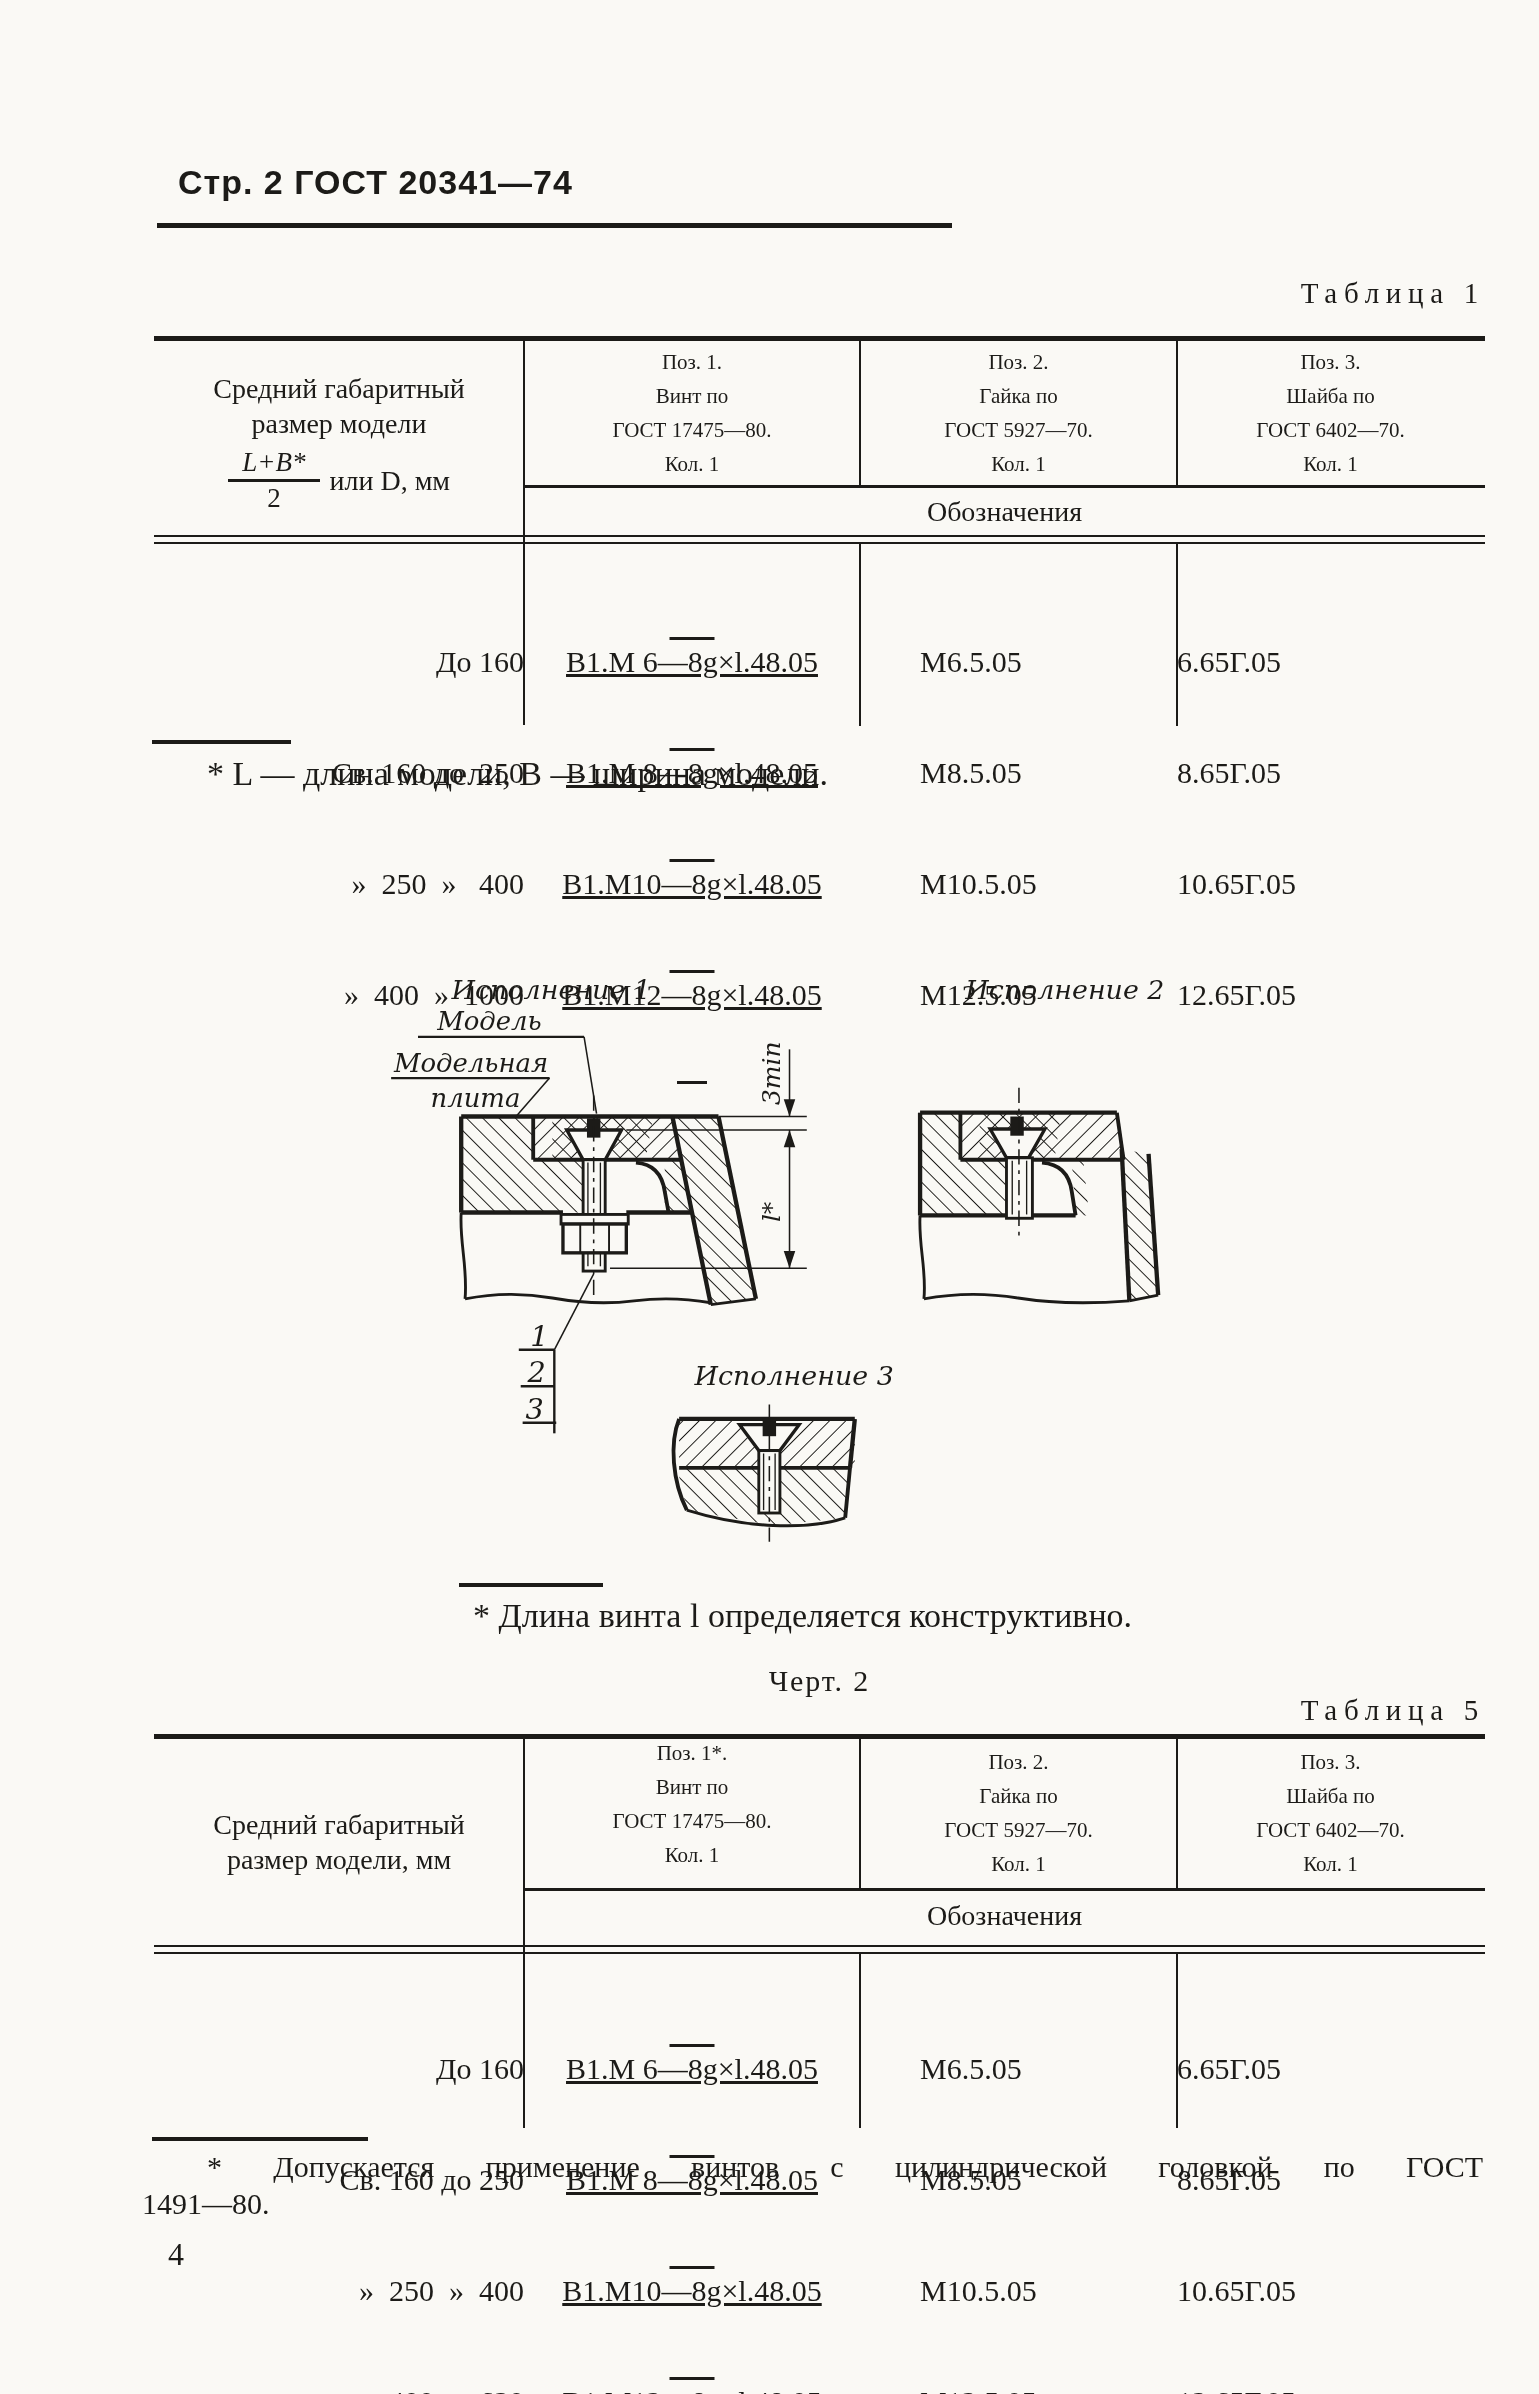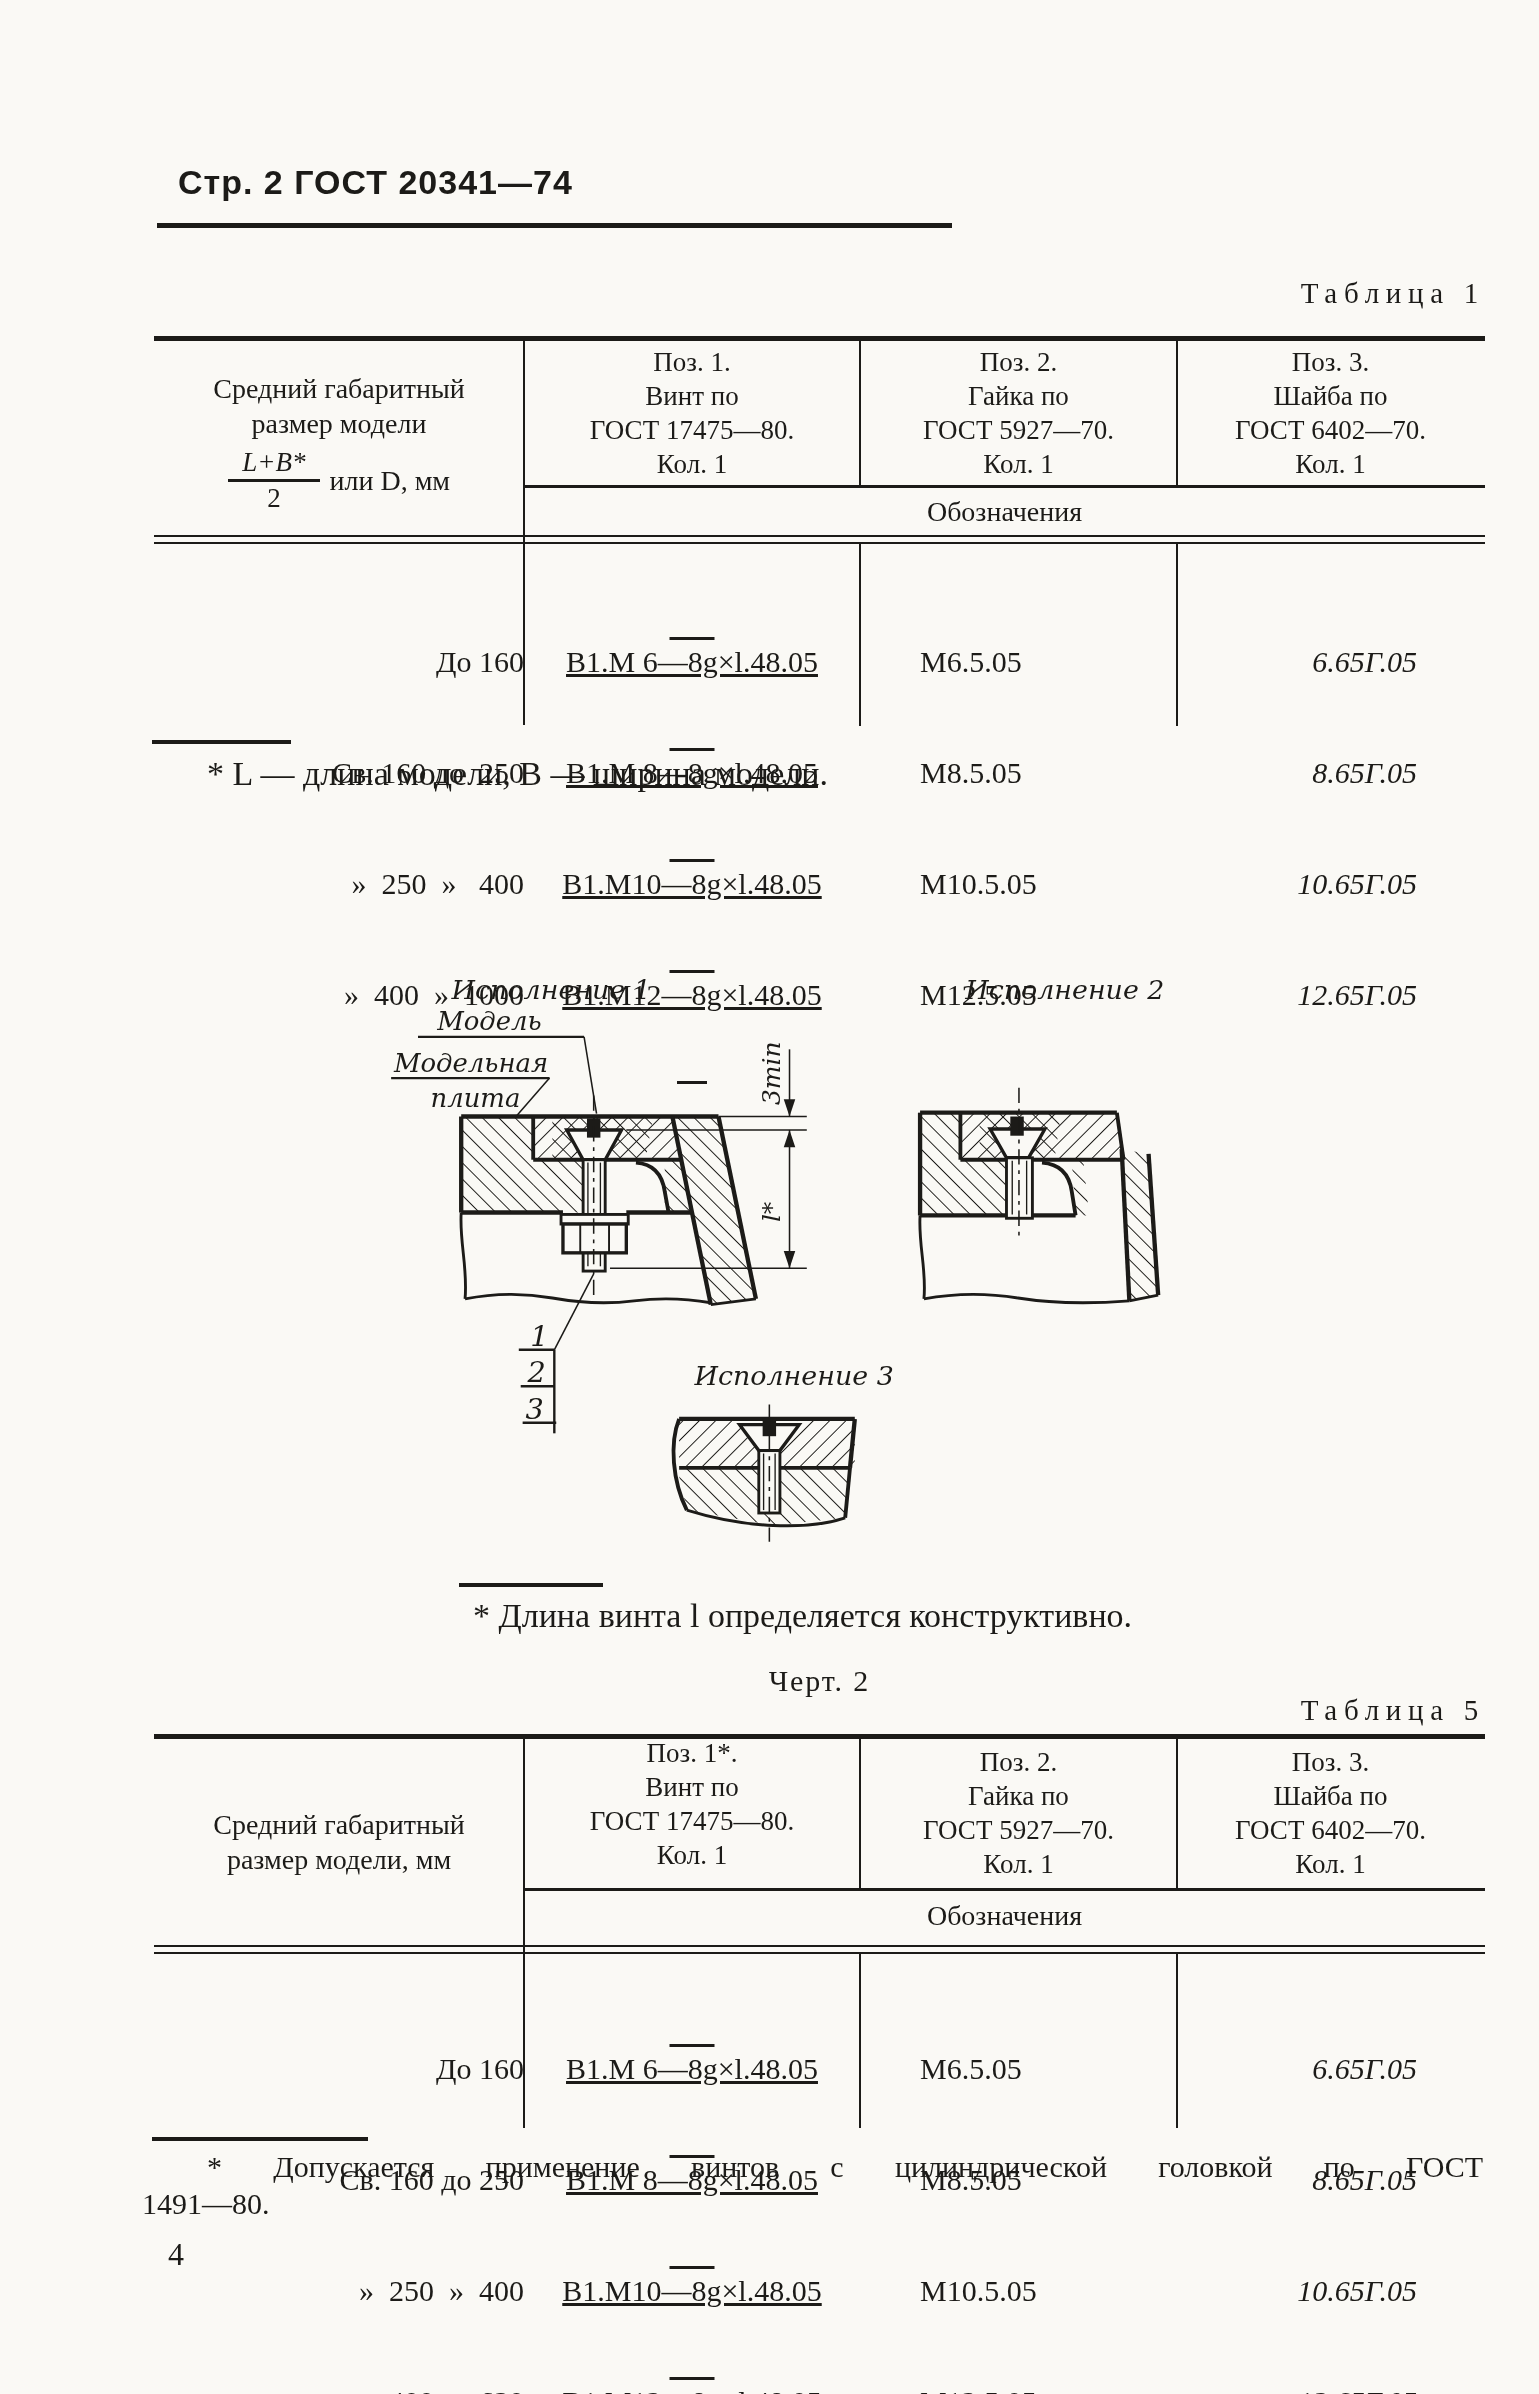--- a/index.html
+++ b/index.html
@@ -11,35 +11,35 @@
   .ink{background:#1c1b18;}
   
   .hdr{left:178px;top:163px;font-family:"Liberation Sans",sans-serif;font-weight:bold;font-size:34px;letter-spacing:1px;}
   .hdr-rule{left:157px;top:223px;width:795px;height:4.8px;}
   
   .tab-title{width:1331px;left:154px;text-align:right;font-size:29px;letter-spacing:6.7px;}
   
   .gt{left:154px;width:1331px;}
   .gt .toprule{left:0;top:0;width:1331px;height:4.8px;}
   .gt .vline{width:1.9px;}
-  .gt .hcell{display:flex;flex-direction:column;justify-content:center;align-items:center;text-align:center;font-size:27px;line-height:34px;}
+  .gt .hcell{display:flex;flex-direction:column;justify-content:center;align-items:center;text-align:center;font-size:21px;line-height:34px;}
   .gt .c1head{font-size:28px;line-height:35px;}
   .frac-row{display:flex;align-items:center;justify-content:flex-end;margin-top:7.7px;gap:9.6px;font-size:28px;}
   .frac{display:inline-flex;flex-direction:column;align-items:center;}
   .frac .num{font-style:italic;font-size:27px;line-height:29px;}
   .frac .bar{width:92px;height:2.9px;background:#1c1b18;margin:1.9px 0;}
   .frac .den{font-size:27px;line-height:29px;}
   .obz-rule{height:2.9px;}
   .obz{display:flex;align-items:center;justify-content:center;font-size:28px;}
   .dbl{border-top:2.9px solid #1c1b18;border-bottom:2.9px solid #1c1b18;height:4.8px;}
   .bodycol{font-size:30px;line-height:37px;white-space:pre;}
   .bc-left{padding-left:19px;text-align:right;}
   .bc-center{text-align:center;text-decoration:underline;}
   .bc-l2{padding-left:60px;text-align:left;}
-  .bc-right{padding-right:67px;text-align:right;font-style:italic;}
+  .bc-right{padding-right:67px;text-align:left;}
   
   .fnote-rule{height:3.8px;}
   .fnote{font-size:34px;text-align:right;}
   .para{left:154px;top:819px;width:1329px;font-size:33px;line-height:45px;}
   .para .jl{text-align:justify;text-align-last:justify;}
   .para .ind{text-indent:53px;}
   .caption{left:154px;top:1664px;width:1331px;text-align:center;font-size:30px;letter-spacing:1.9px;}
   .pageno{left:168px;top:2236px;font-size:32px;}
   .fn2-l1{left:154px;top:2150px;width:1329px;font-size:30px;text-align:justify;text-align-last:justify;text-indent:53px;}
   .fn2-l2{left:142px;top:2187px;font-size:30px;}

